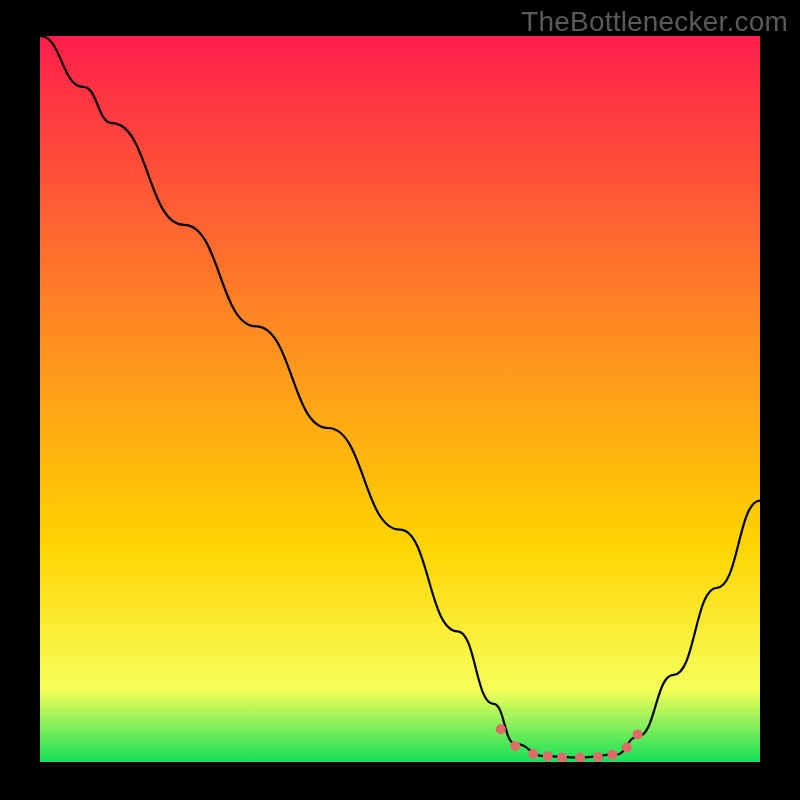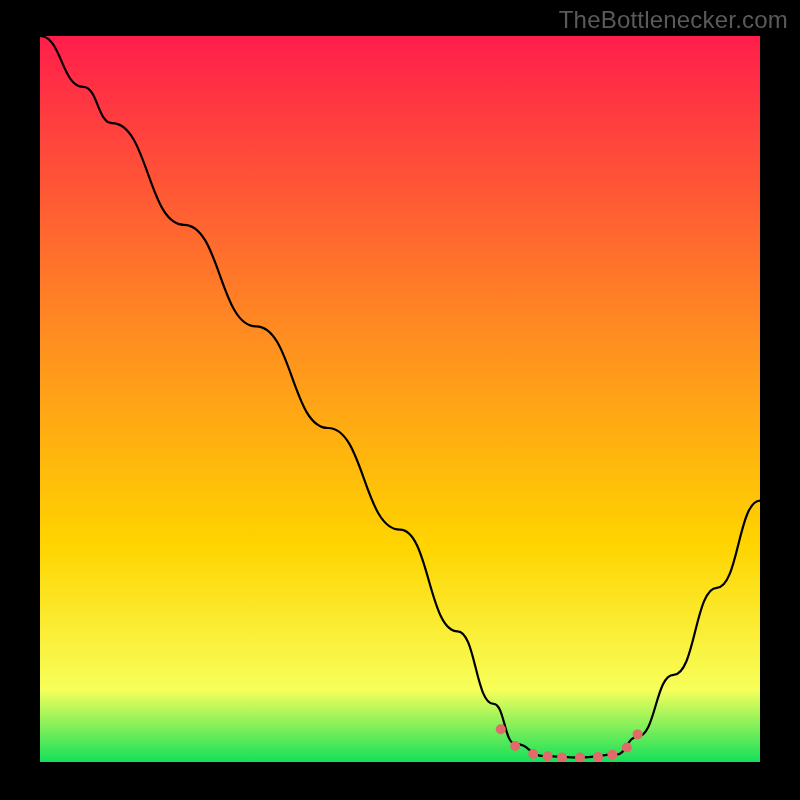--- a/index.html
+++ b/index.html
@@ -4,21 +4,21 @@
 <style>
   * { margin: 0; padding: 0; box-sizing: border-box; }
   html, body { width: 800px; height: 800px; background: #000; overflow: hidden; }
   .wrap { position: relative; width: 800px; height: 800px; background: #000; }
   .watermark {
     position: absolute;
     top: 6px;
     right: 12px;
     color: #5a5a5a;
     font-family: Arial, Helvetica, sans-serif;
-    font-size: 24px;
+    font-size: 28px;
     font-weight: 500;
     letter-spacing: 0.2px;
     user-select: none;
   }
   .plot {
     position: absolute;
     left: 40px;
     top: 36px;
     width: 720px;
     height: 726px;

